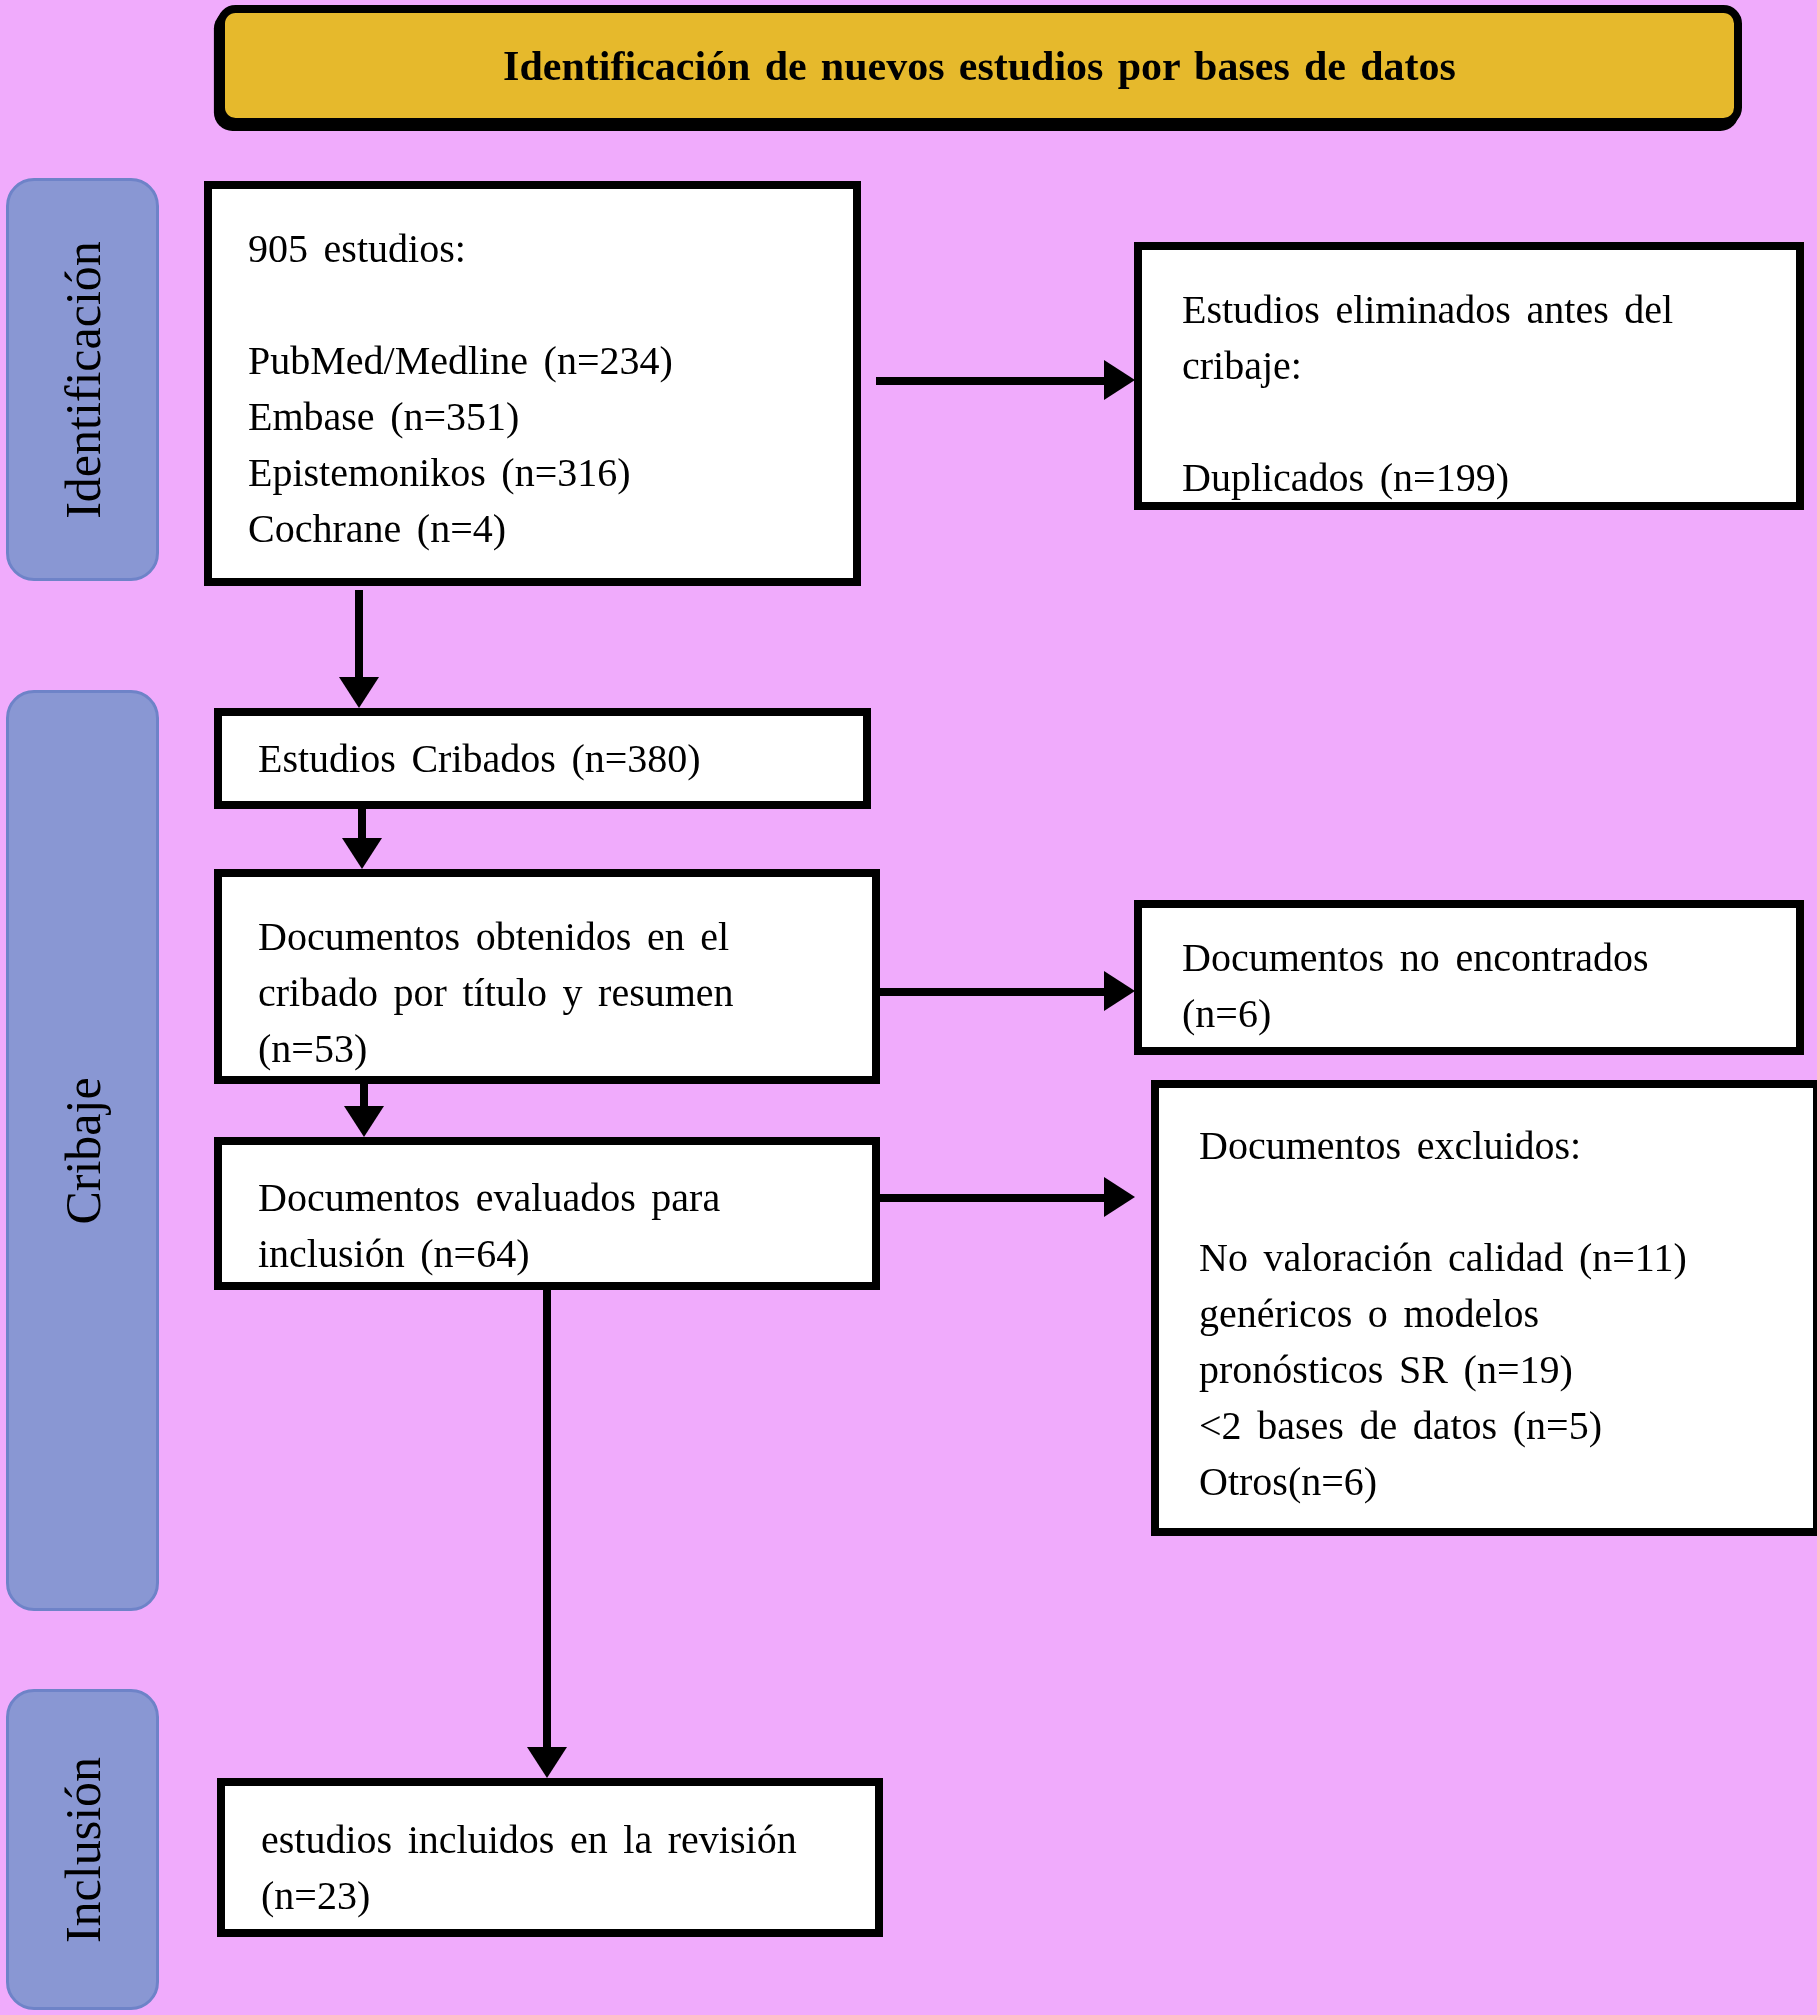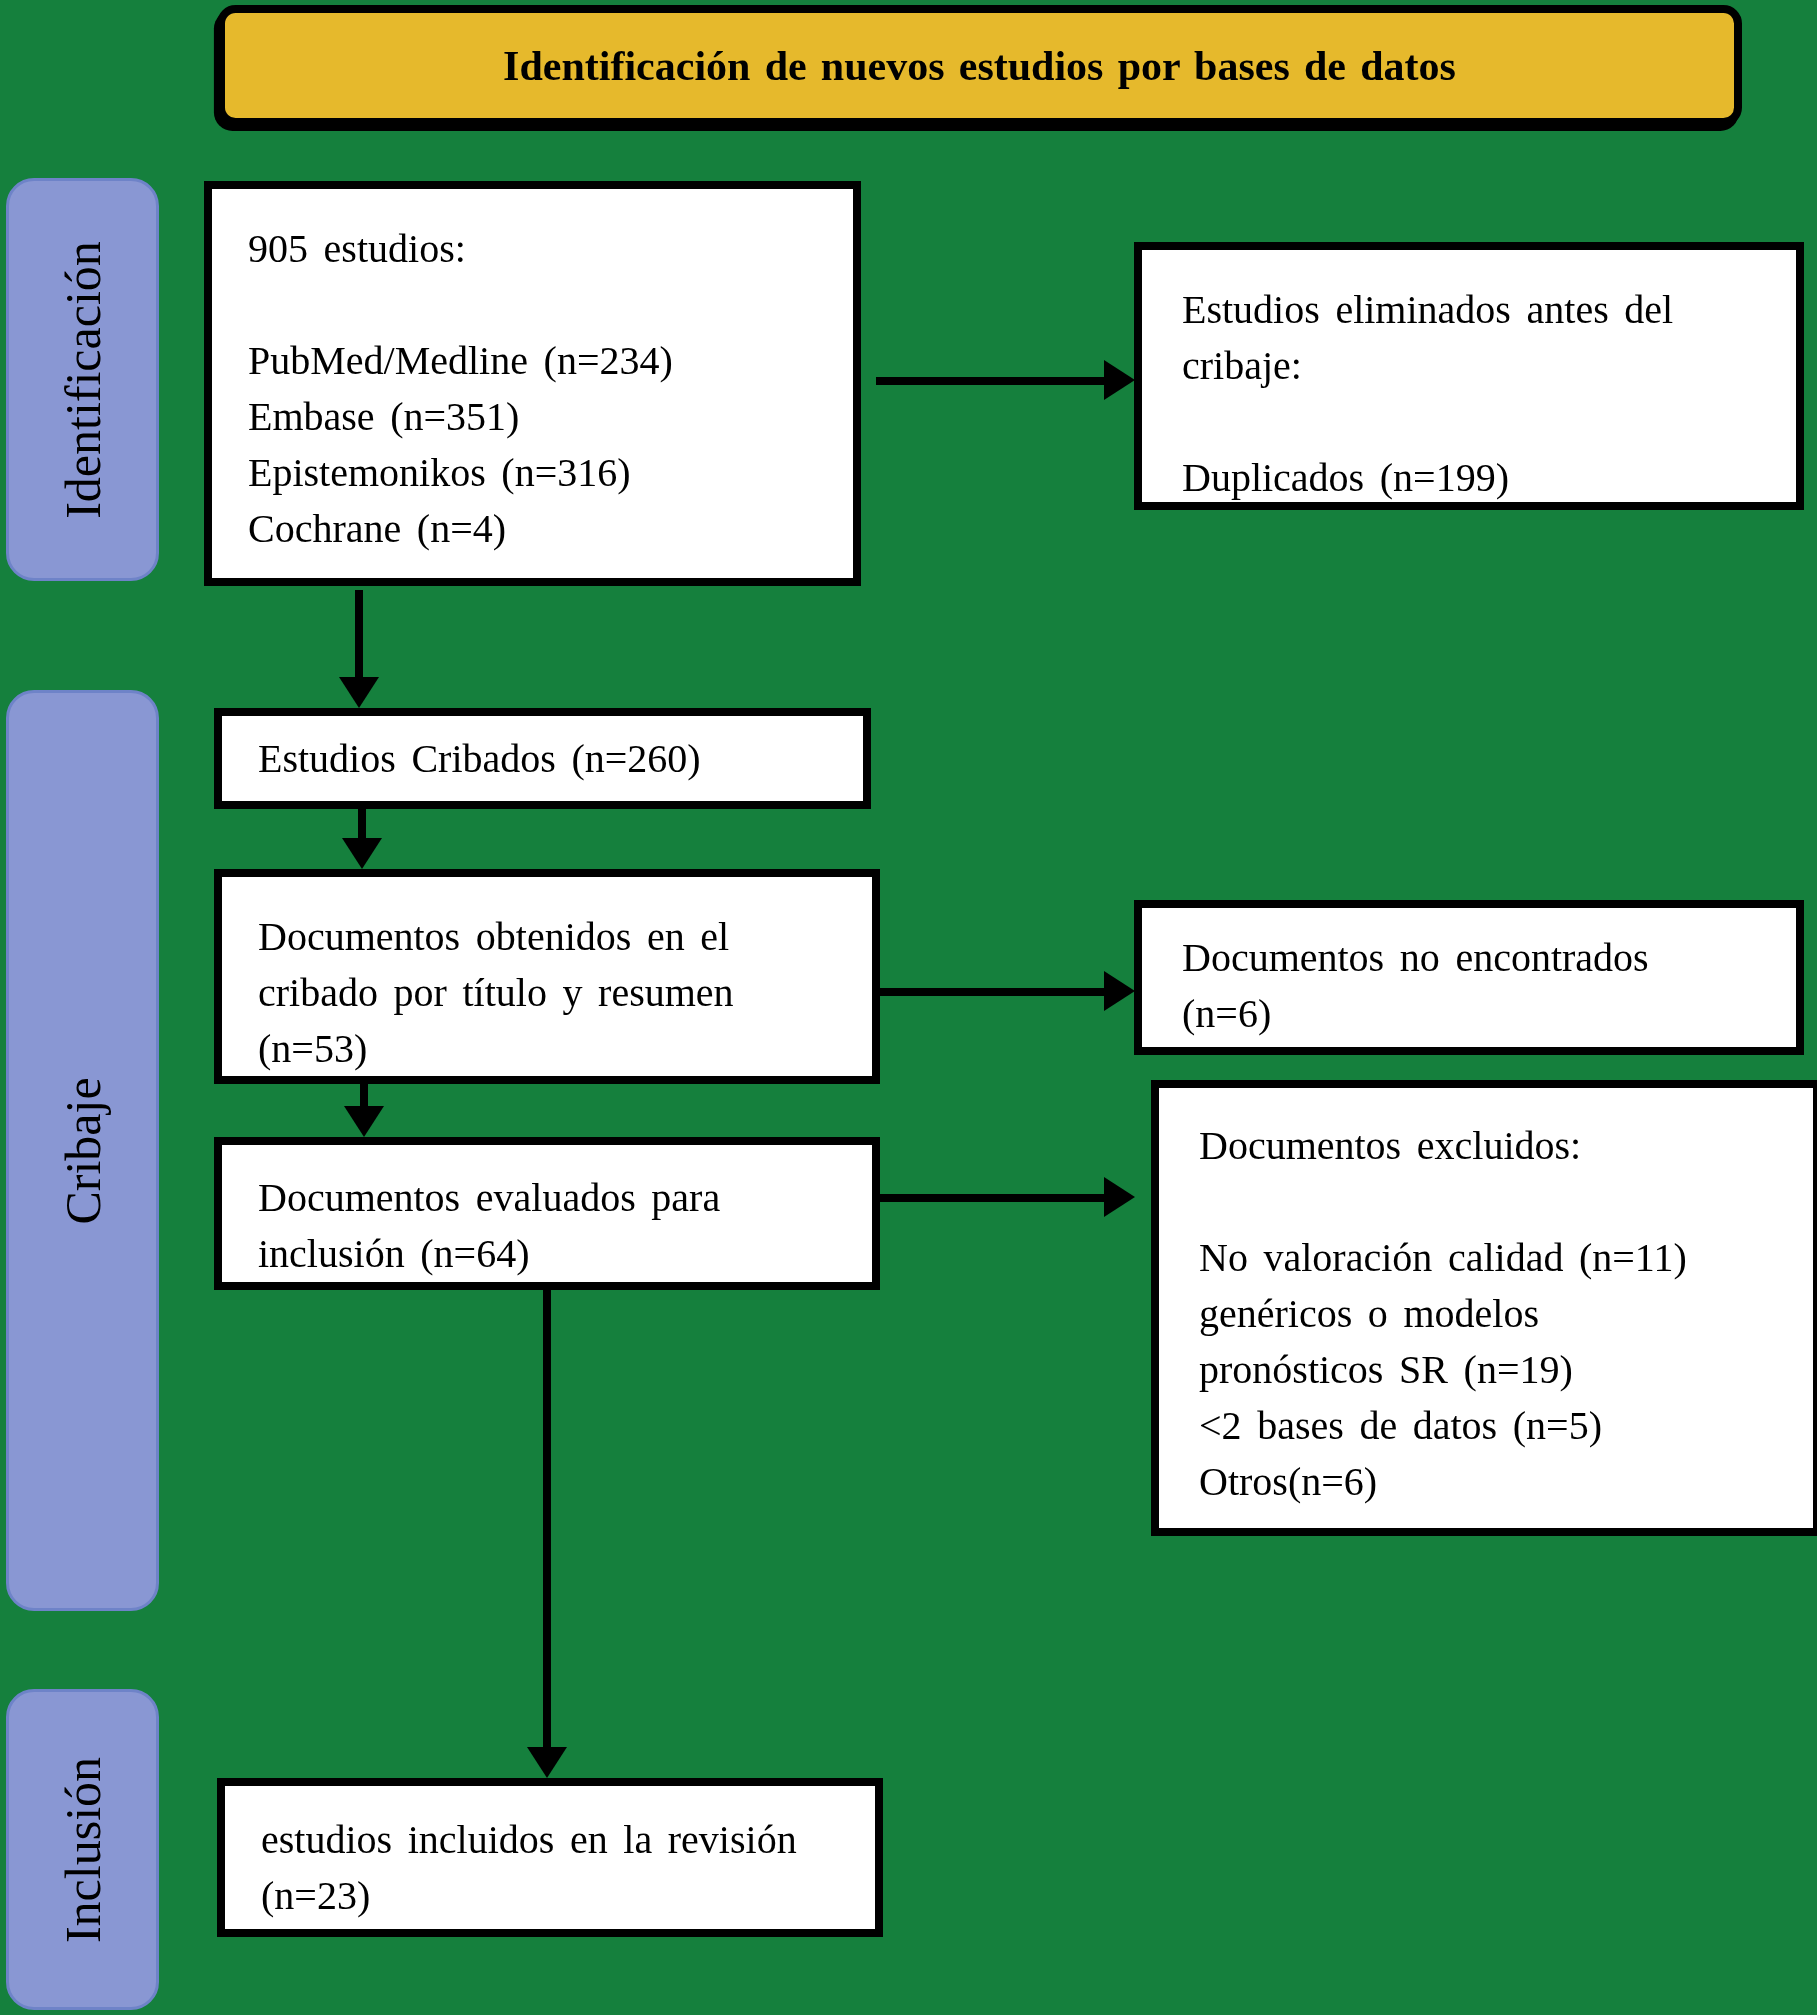--- a/index.html
+++ b/index.html
@@ -7,21 +7,21 @@
     padding: 0;
     width: 1817px;
     height: 2015px;
     background: #ffffff;
     font-family: "Liberation Serif", "DejaVu Serif", serif;
   }
   #canvas {
     position: relative;
     width: 1817px;
     height: 2015px;
-    background: #15803d;
+    background: #f0abfc;
     overflow: hidden;
   }
   
   .banner {
     position: absolute;
     left: 217px; top: 5px;
     width: 1525px; height: 121px;
     background: var(--banner-bg, #E6B92C);
     border: 8px solid #000;
     border-radius: 18.6px;
@@ -111,21 +111,21 @@
 
   <div class="fbox" id="box-identified">
     <p class="txt">905 estudios:
 
 PubMed/Medline (n=234)
 Embase (n=351)
 Epistemonikos (n=316)
 Cochrane (n=4)</p>
   </div>
   <div class="fbox" id="box-screened">
-    <p class="txt">Estudios Cribados (n=260)</p>
+    <p class="txt">Estudios Cribados (n=380)</p>
   </div>
   <div class="fbox" id="box-retrieved">
     <p class="txt">Documentos obtenidos en el
 cribado por título y resumen
 (n=53)</p>
   </div>
   <div class="fbox" id="box-assessed">
     <p class="txt">Documentos evaluados para
 inclusión (n=64)</p>
   </div>

